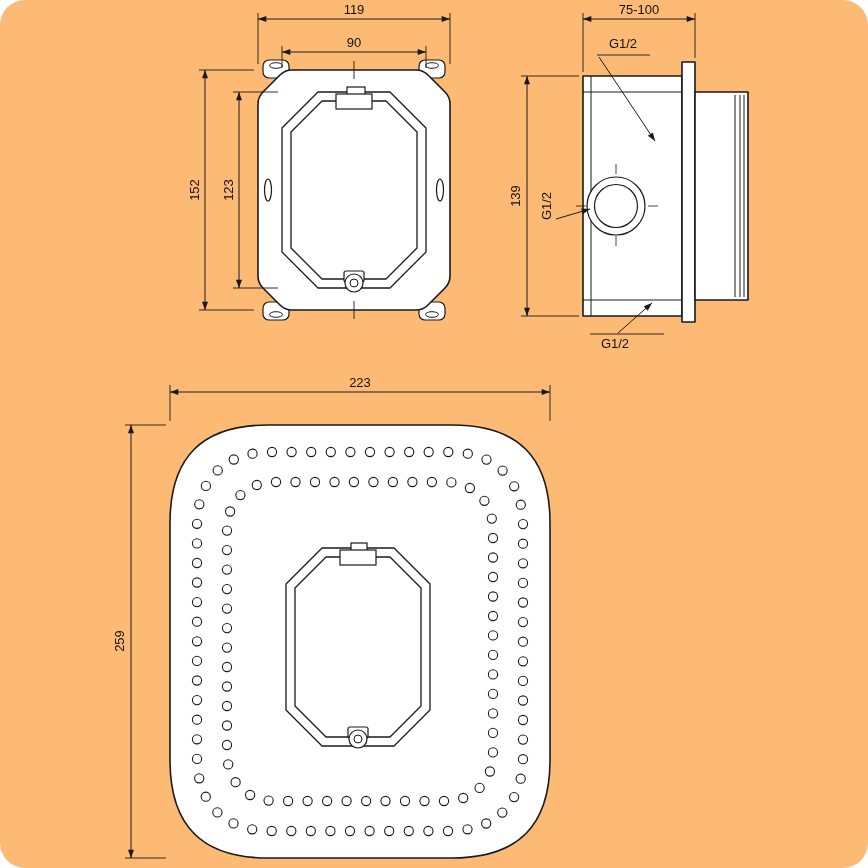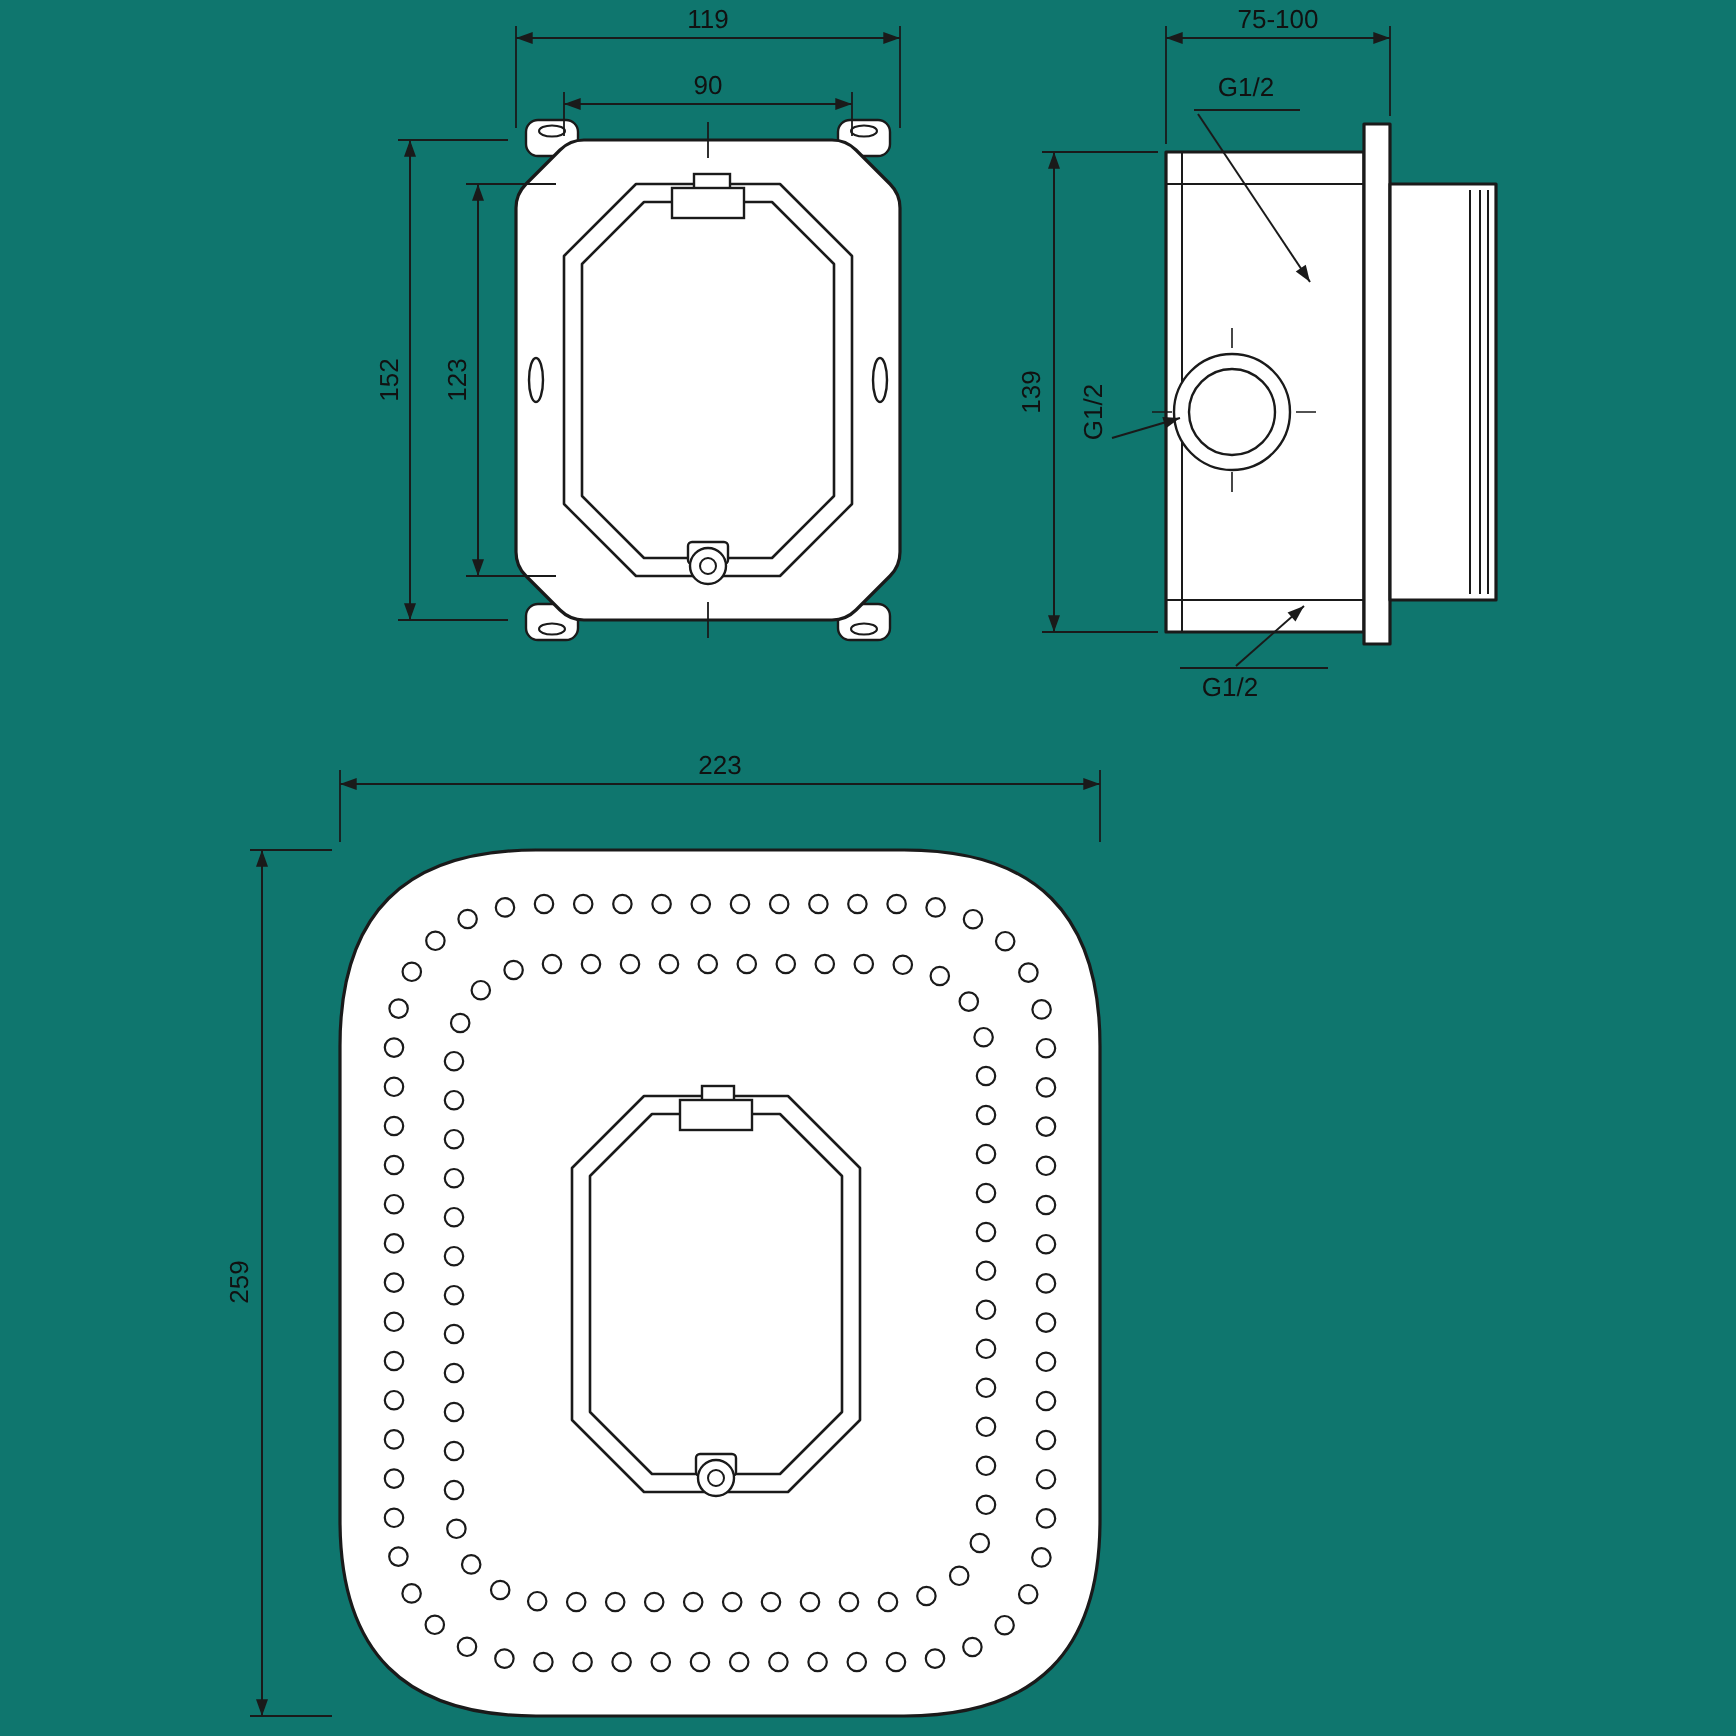--- a/index.html
+++ b/index.html
@@ -7,22 +7,23 @@
     padding: 0;
     background: #ffffff;
     width: 868px;
     height: 868px;
     font-family: "Liberation Sans", "DejaVu Sans", sans-serif;
   }
   .canvas {
     position: relative;
     width: 868px;
     height: 868px;
-    background: #0f766e;
+    background: #fdba74;
     overflow: hidden;
+    border-radius: 25px;
   }
   svg { display: block; }
   .outline  { fill: #ffffff; stroke: #1a1a1a; stroke-width: 1.6; stroke-linejoin: round; }
   .outline2 { fill: none;    stroke: #1a1a1a; stroke-width: 1.3; stroke-linejoin: round; }
   .detail   { fill: #ffffff; stroke: #1a1a1a; stroke-width: 1.2; }
   .thin     { fill: none;    stroke: #1a1a1a; stroke-width: 1; }
   .dimline  { stroke: #1a1a1a; stroke-width: 1;   fill: none; }
   .extline  { stroke: #1a1a1a; stroke-width: 0.9; fill: none; }
   .center   { stroke: #1a1a1a; stroke-width: 0.8; fill: none; stroke-dasharray: 10 3 2 3; }
   .hole     { fill: #ffffff; stroke: #1a1a1a; stroke-width: 1.1; }

